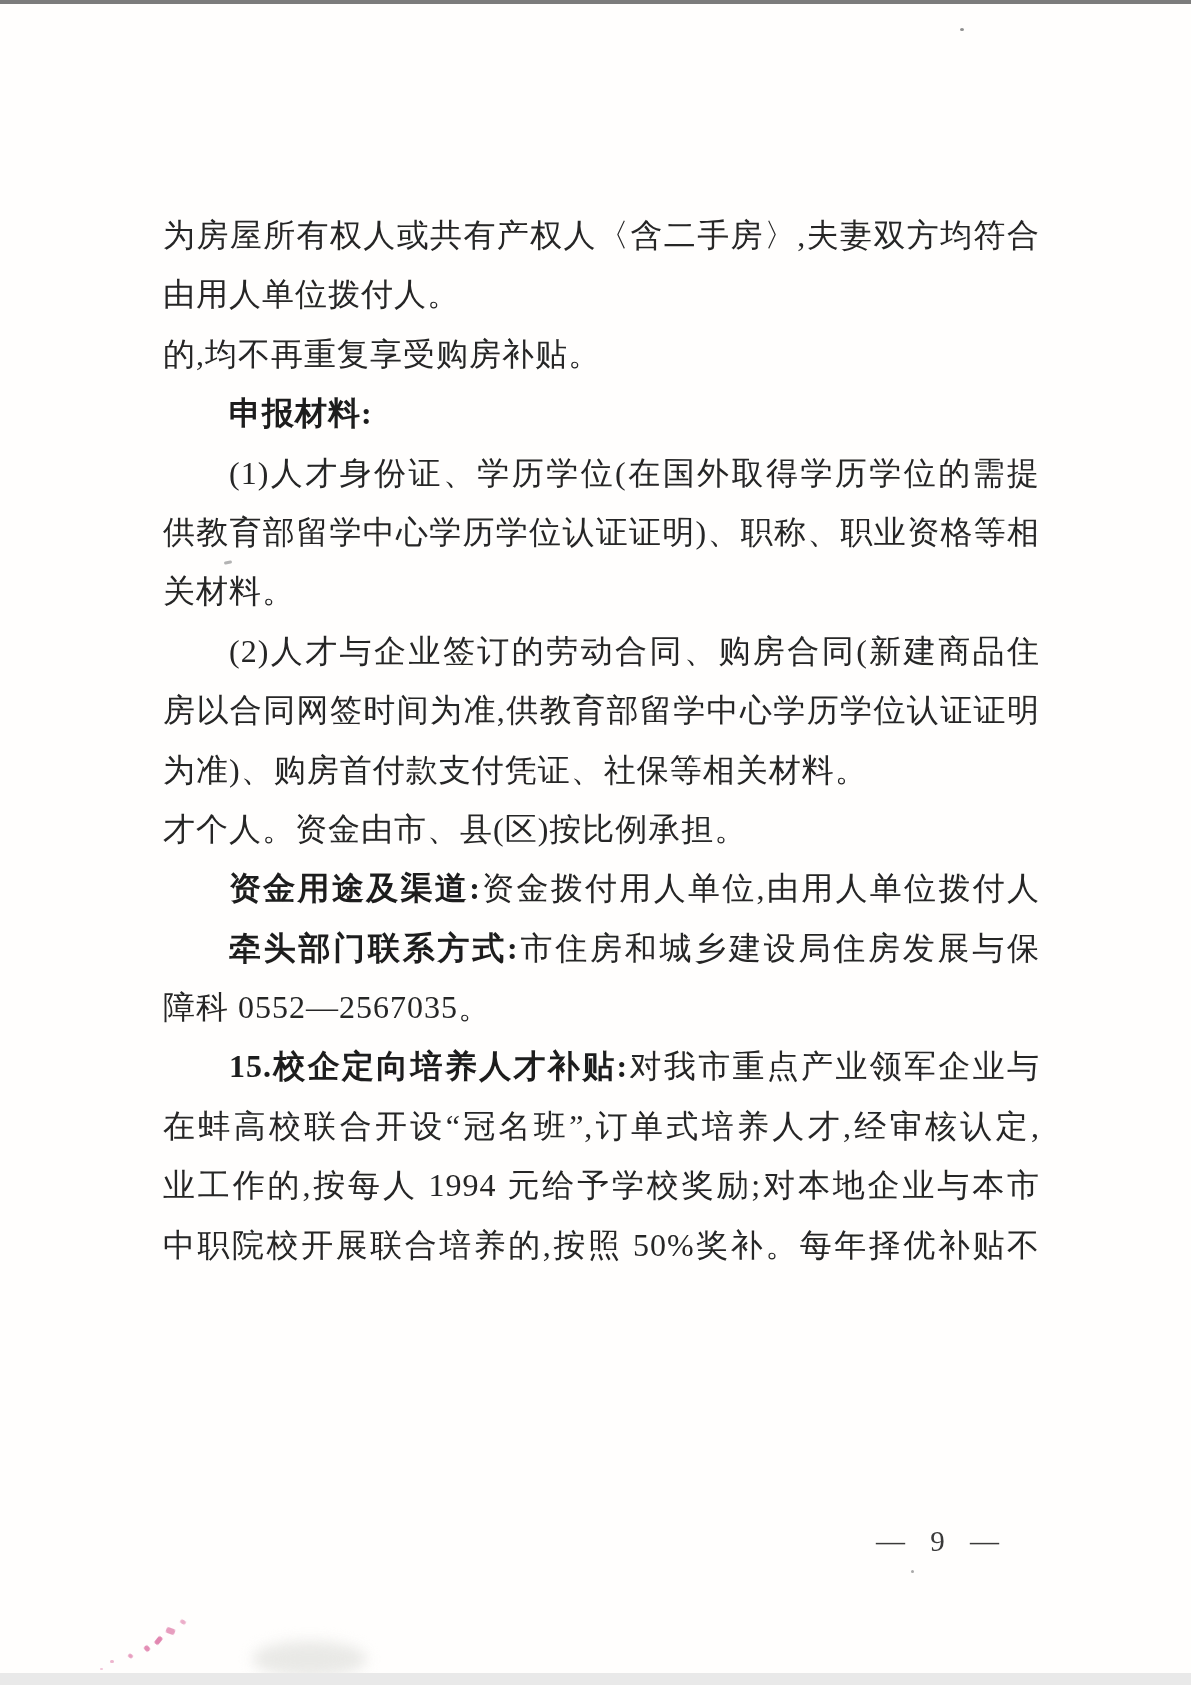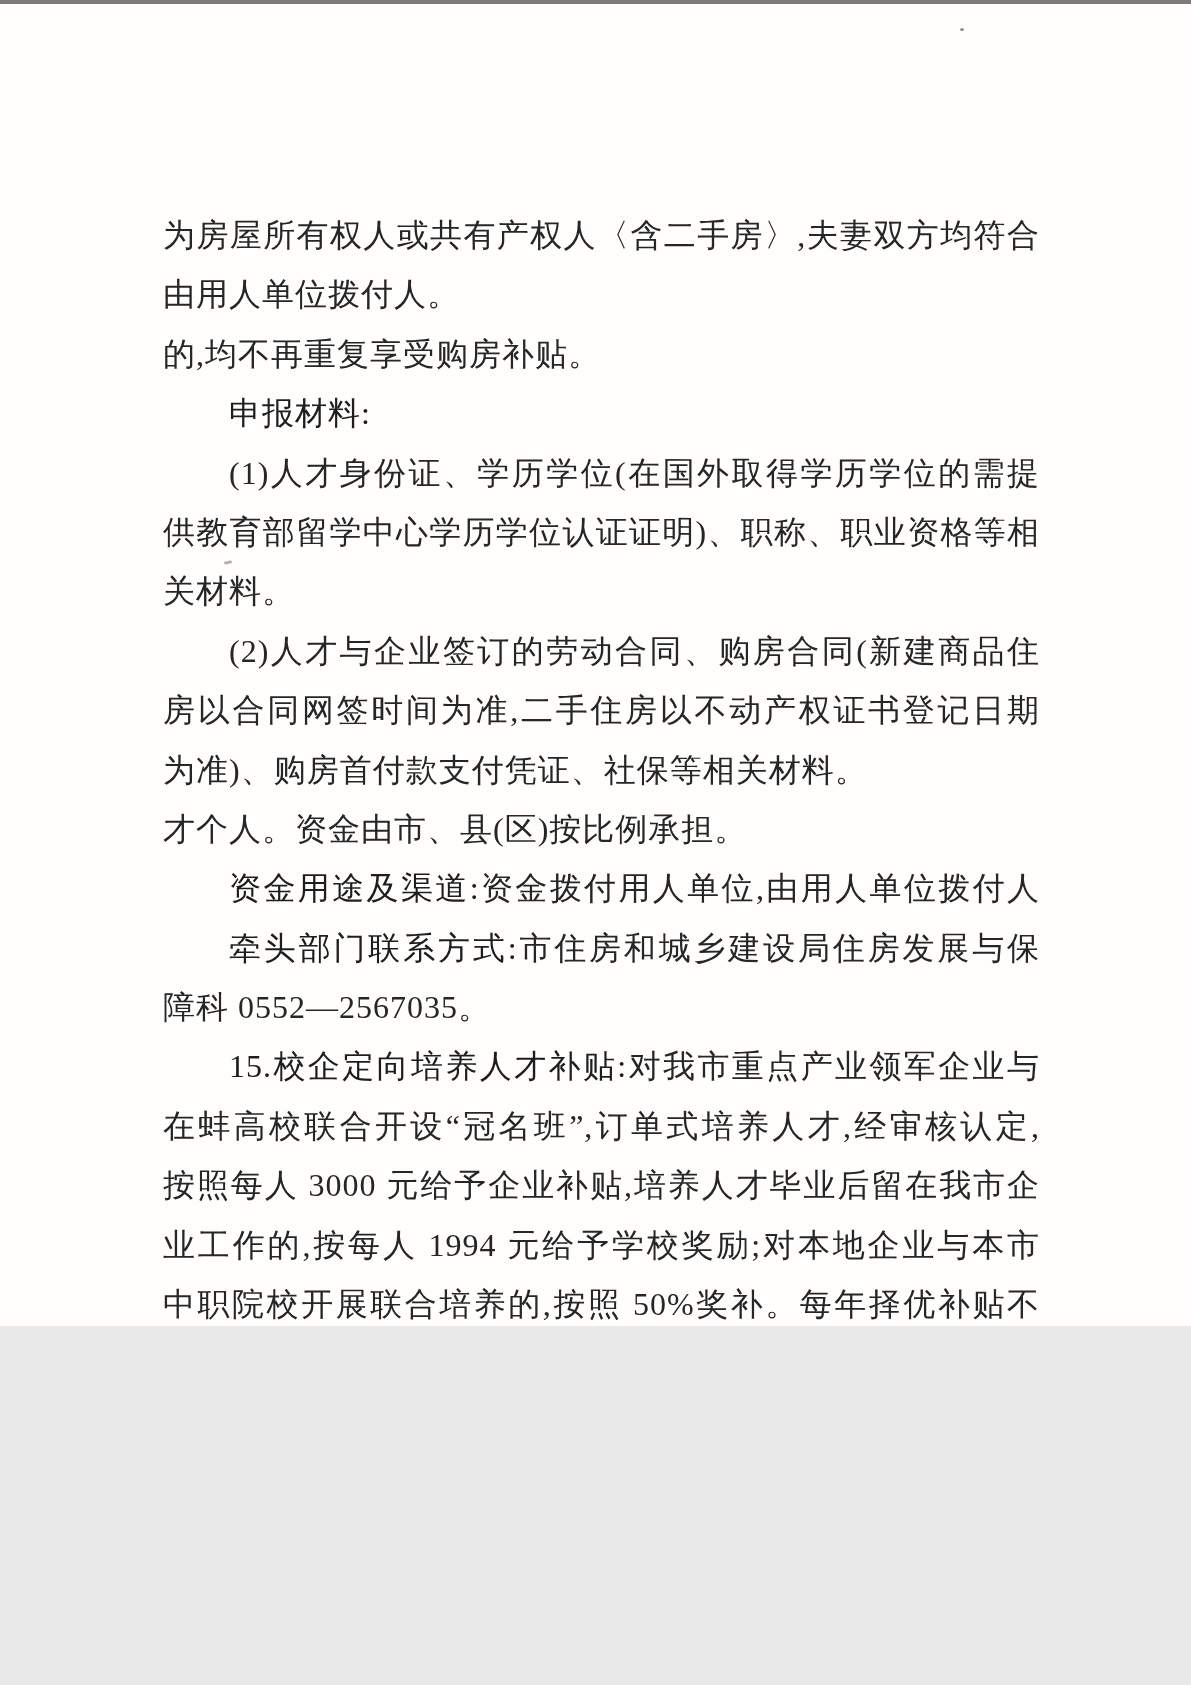--- a/index.html
+++ b/index.html
@@ -1,18 +1,18 @@
 <!DOCTYPE html>
 <html lang="zh"><head>
 <meta charset="utf-8">
 <style>
   html,body{margin:0;padding:0;background:#e9e9e9;}
   .sheet{
     position:relative;
-    width:1191px;height:1326px;
+    width:1191px;height:1673px;
     margin:0 auto;
     background:#fffefd;
     overflow:hidden;
     font-family:"Liberation Serif","DejaVu Serif",serif;
     color:#262626;
   }
   
   .top-scan-bar{
     position:absolute;top:0;left:0;width:100%;height:4px;
     background:#7c7c7c;
@@ -26,21 +26,21 @@
     font-size:32px;
     line-height:59.4px;
     height:59.4px;
     overflow:hidden;
     text-align:justify;
     letter-spacing:1px;
     white-space:normal;
   }
   .line.j{ text-align-last:justify; }
   .line.ind{ text-indent:66px; }
-  .line b{ font-weight:400; color:#1d1d1d; }
+  .line b{ font-weight:700; color:#1d1d1d; }
   
   .pagenum{
     position:absolute;
     left:856px;top:1521px;width:165px;
     font-size:29px;line-height:40px;
     color:#3a3a3a;
     text-align:center;
     word-spacing:14px;
     letter-spacing:2px;
   }
@@ -73,29 +73,28 @@
 
   <main class="textcol">
     <div class="line j">为房屋所有权人或共有产权人〈含二手房〉,夫妻双方均符合</div>
     <div class="line">由用人单位拨付人。</div>
     <div class="line">的,均不再重复享受购房补贴。</div>
     <div class="line ind"><b>申报材料:</b></div>
     <div class="line j ind">(1)人才身份证、学历学位(在国外取得学历学位的需提</div>
     <div class="line j">供教育部留学中心学历学位认证证明)、职称、职业资格等相</div>
     <div class="line">关材料。</div>
     <div class="line j ind">(2)人才与企业签订的劳动合同、购房合同(新建商品住</div>
-    <div class="line j">房以合同网签时间为准,二手住房以不动产权证书登记日期</div>
+    <div class="line j">房以合同网签时间为准,供教育部留学中心学历学位认证证明</div>
     <div class="line">为准)、购房首付款支付凭证、社保等相关材料。</div>
     <div class="line">才个人。资金由市、县(区)按比例承担。</div>
     <div class="line j ind"><b>资金用途及渠道:</b><span>资金拨付用人单位,由用人单位拨付人</span></div>
     <div class="line j ind"><b>牵头部门联系方式:</b><span>市住房和城乡建设局住房发展与保</span></div>
     <div class="line">障科 0552—2567035。</div>
     <div class="line j ind"><b>15.校企定向培养人才补贴:</b><span>对我市重点产业领军企业与</span></div>
     <div class="line j">在蚌高校联合开设“冠名班”,订单式培养人才,经审核认定,</div>
-    <div class="line j">按照每人 3000 元给予企业补贴,培养人才毕业后留在我市企</div>
     <div class="line j">业工作的,按每人 1994 元给予学校奖励;对本地企业与本市</div>
     <div class="line j">中职院校开展联合培养的,按照 50%奖补。每年择优补贴不</div>
   </main>
 
   <div class="pagenum">— 9 —</div>
 
   <div class="speck s1"></div>
   <div class="speck s2"></div>
   <div class="speck s3"></div>
 

